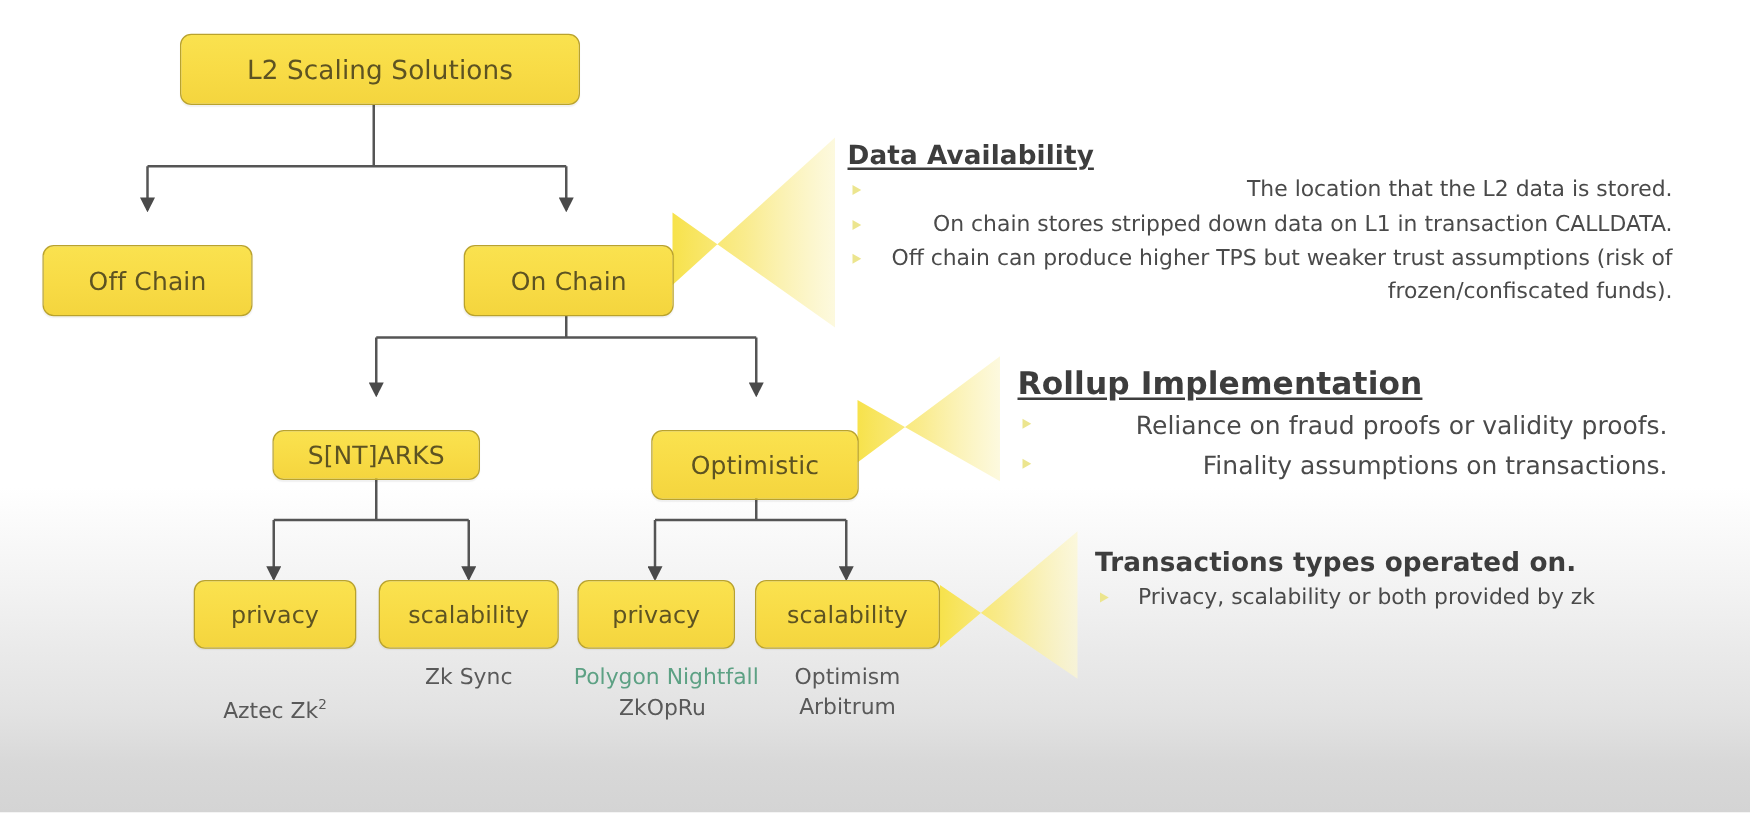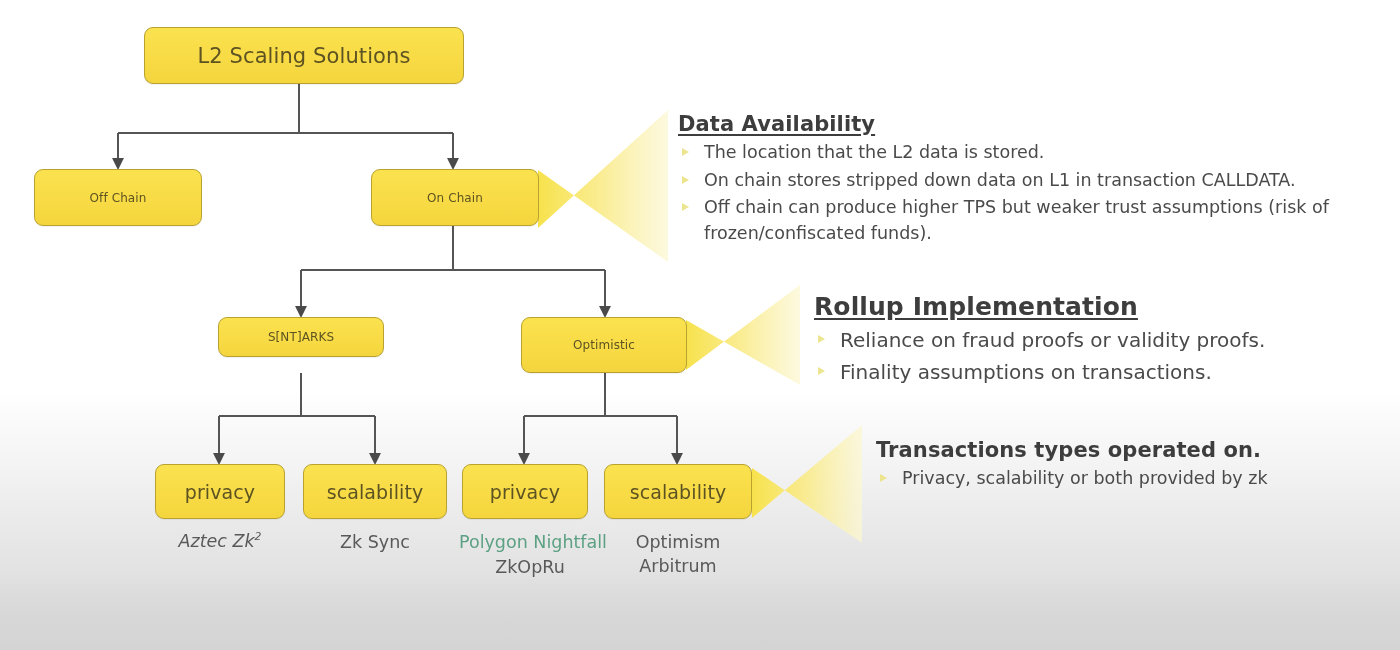--- a/index.html
+++ b/index.html
@@ -56,21 +56,21 @@
     border-radius: 9px;
     color: #5d5322;
     display: flex;
     align-items: center;
     justify-content: center;
     text-align: center;
     letter-spacing: 0.1px;
     box-shadow: 0 1px 1px rgba(0,0,0,0.06);
   }
   .node-lg { font-size: 21px; }
-  .node-md { font-size: 12px; }
+  .node-md { font-size: 20px; margin-top: 27px; }
   .node-sm { font-size: 19px; }
 
   
   .leaf-caption {
     position: absolute;
     text-align: center;
     font-size: 17.5px;
     color: #595959;
     line-height: 1.35;
     white-space: pre;
@@ -98,20 +98,21 @@
   }
   .bullet-list {
     list-style: none;
     margin: 0;
     padding: 0;
   }
   .bullet-list li {
     position: relative;
     color: #4a4a4a;
     margin-bottom: 2px;
+    text-align: right;
   }
   .bullet-list li .tri {
     position: absolute;
     left: 0;
     top: 0.48em;
     width: 0;
     height: 0;
     border-top: 4.5px solid transparent;
     border-bottom: 4.5px solid transparent;
     border-left: 7px solid #ece58e;
@@ -205,21 +206,21 @@
   <div class="node node-md" style="left:521px; top:317px; width:166px; height:56px;text-align:right;">Optimistic</div>
 
   <div class="node node-sm" style="left:155px; top:464px; width:130px; height:55px;">privacy</div>
 
   <div class="node node-sm" style="left:303px; top:464px; width:144px; height:55px;">scalability</div>
 
   <div class="node node-sm" style="left:462px; top:464px; width:126px; height:55px;">privacy</div>
 
   <div class="node node-sm" style="left:604px; top:464px; width:148px; height:55px;">scalability</div>
 
-  <div class="leaf-caption" style="left:155px; top:530px; width:130px;font-style:italic;">Aztec Zk<sup>2</sup></div>
+  <div class="leaf-caption" style="left:155px; top:558px; width:130px;">Aztec Zk<sup>2</sup></div>
 
   <div class="leaf-caption" style="left:303px; top:531px; width:144px;">Zk Sync</div>
 
   <div class="leaf-caption green" style="left:440px; top:531px; width:186px;">Polygon Nightfall</div>
 
   <div class="leaf-caption" style="left:437px; top:556px; width:186px;">ZkOpRu</div>
 
   <div class="leaf-caption" style="left:604px; top:531px; width:148px;">Optimism<br>Arbitrum</div>
 
   <div class="callout c1" style="left:678px; top:112px; width:660px;">

